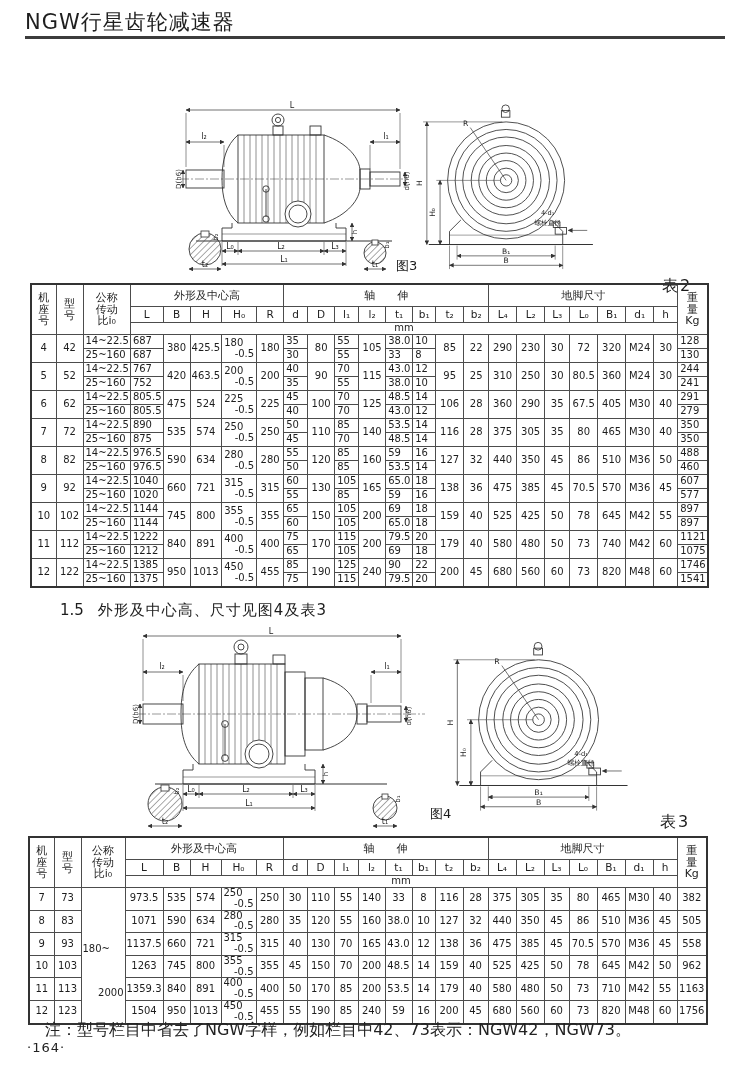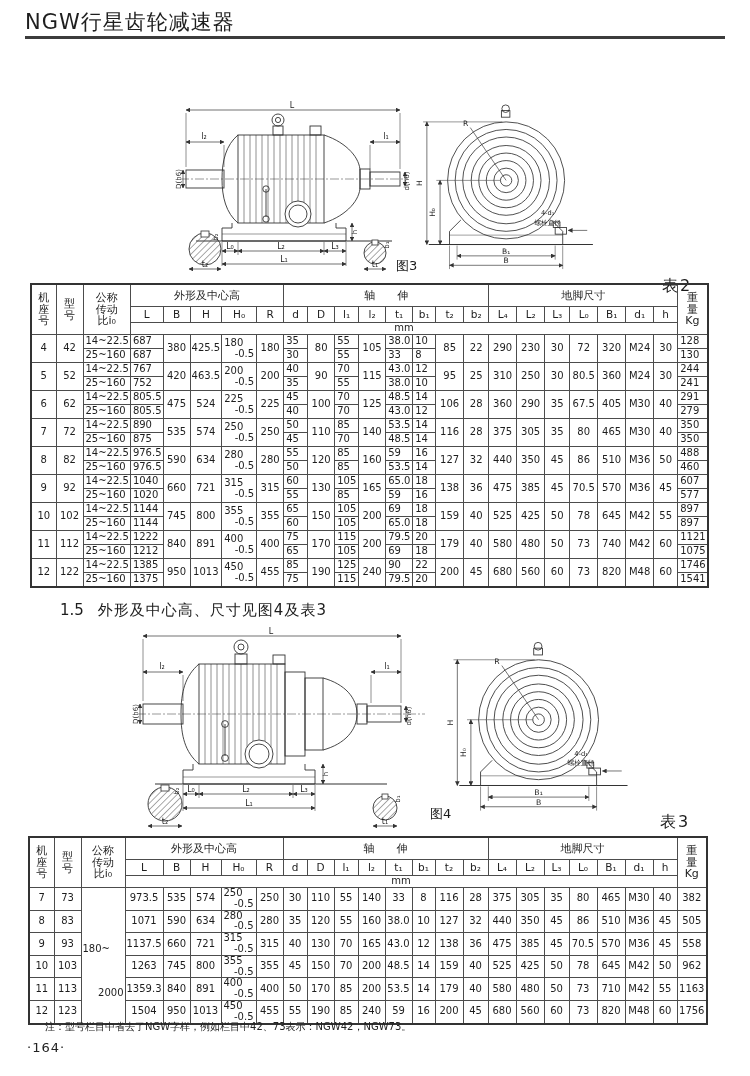--- a/index.html
+++ b/index.html
@@ -6,21 +6,21 @@
   #page{position:relative;width:750px;height:1076px;background:#ffffff;
         font-family:"DejaVu Sans","Liberation Sans",sans-serif;color:#222;overflow:hidden;}
   .abs{position:absolute;}
   
   .title{left:25px;top:8px;font-size:21px;font-weight:normal;letter-spacing:1px;color:#1e1e1e;}
   .rule{left:25px;top:36px;width:700px;height:3px;background:#3c3c3c;}
   .sec{left:60px;font-size:15px;color:#1c1c1c;letter-spacing:1px;}
   .sec .n{margin-right:14px;letter-spacing:0;}
   .figcap{font-size:13px;color:#1c1c1c;}
   .tabcap{font-size:16px;color:#1c1c1c;letter-spacing:2px;}
-  .note{left:45px;top:1020px;font-size:10px;color:#222;}
+  .note{left:45px;top:1020px;font-size:16px;color:#222;}
   .pgnum{left:27px;top:1040px;font-size:13px;color:#222;letter-spacing:1px;}
   
   table.dt{border-collapse:collapse;table-layout:fixed;font-size:10px;color:#1d1d1d;border:2px solid #333;}
   .dt td,.dt th{border:1px solid #4c4c4c;padding:0 1px;text-align:center;vertical-align:middle;
                 font-weight:normal;line-height:1.08;overflow:hidden;}
   .dt thead th{font-size:11px;}
   .dt thead .dims th{font-size:10.5px;height:15px;}
   .dt thead .grp th{height:21px;}
   .dt thead .unitrow td{height:11px;font-size:10px;text-align:center;}
   .vhead{white-space:pre-line;font-size:10.5px;line-height:1.15;}

